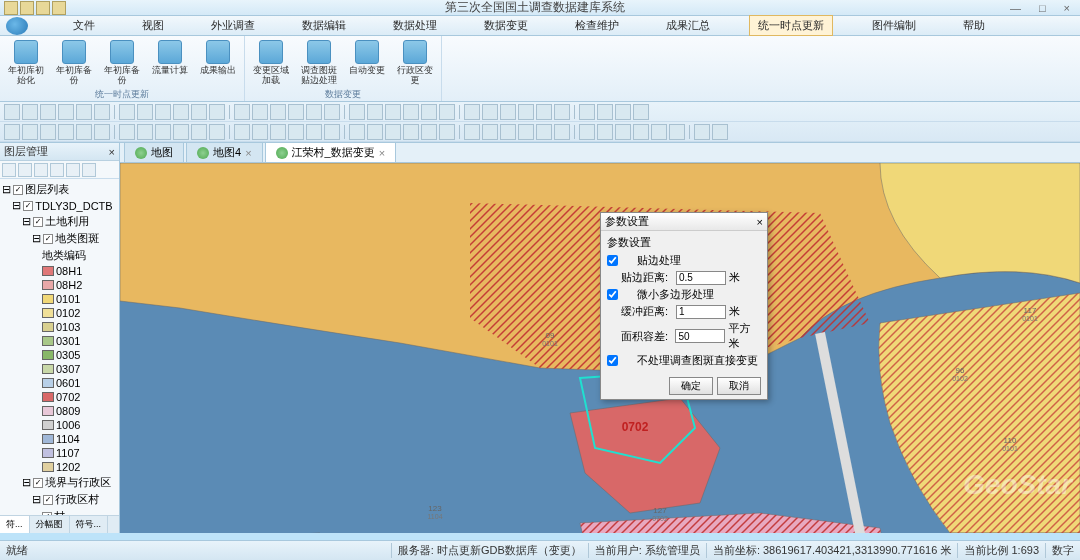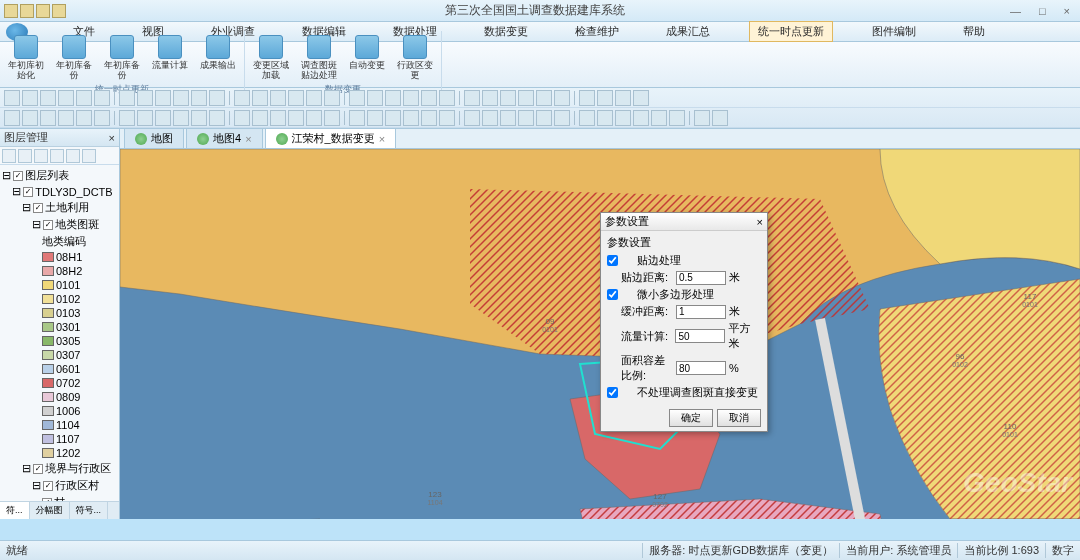--- a/index.html
+++ b/index.html
@@ -1,27 +1,27 @@
 <!DOCTYPE html>
 <html><head>
 <meta charset="utf-8">
 <style>
 * { margin: 0; padding: 0; box-sizing: border-box; font-family: "Microsoft YaHei", SimSun, sans-serif; font-size: 11px; }
 body { width: 1080px; height: 560px; background: #bde3f9; overflow: hidden; position: relative; }
-.titlebar { height: 22px; background: linear-gradient(#e8f4fb, #d4e9f7); display: flex; align-items: center; padding: 0 4px; border-bottom: 1px solid #a8c8dd; }
+.titlebar { height: 16px; background: linear-gradient(#e8f4fb, #d4e9f7); display: flex; align-items: center; padding: 0 4px; border-bottom: 1px solid #a8c8dd; }
 .qat { display: flex; gap: 2px; align-items: center; }
 .qat span { width: 14px; height: 14px; background: #e8d898; border: 1px solid #b0a060; }
 .title { flex: 1; text-align: center; color: #444; font-size: 12px; }
 .winbtns { display: flex; gap: 6px; color: #666; }
 .winbtns span { padding: 0 6px; cursor: pointer; }
 .menubar { height: 20px; background: linear-gradient(#f2f8fc, #dcecf7); display: flex; align-items: center; padding: 0 6px; gap: 2px; border-bottom: 1px solid #a8c8dd; }
 .menubar .logo { width: 22px; height: 18px; background: radial-gradient(circle at 40% 40%, #6bb8e8, #2a7ab8); border-radius: 50%; margin-right: 6px; }
 .menubar .mi { padding: 2px 8px; color: #2a2a2a; cursor: pointer; margin-left: 29px; }
 .menubar .mi.active { background: #fff3d6; border: 1px solid #e0b860; }
-.ribbon { height: 46px; background: linear-gradient(#f8fbfe, #e3eff8); display: flex; border-bottom: 1px solid #a8c8dd; align-items: center; }
+.ribbon { height: 66px; background: linear-gradient(#f8fbfe, #e3eff8); display: flex; border-bottom: 1px solid #a8c8dd; }
 .rgroup { display: flex; flex-direction: column; border-right: 1px solid #c8dcec; padding: 2px 4px; }
 .rbtns { display: flex; gap: 4px; flex: 1; align-items: flex-start; }
 .rbtn { display: flex; flex-direction: column; align-items: center; width: 44px; padding: 2px; cursor: pointer; }
 .rbtn .ic { width: 24px; height: 24px; background: linear-gradient(#8cc8e8,#5ca8d8); border: 1px solid #4a90c0; border-radius: 3px; }
 .rbtn .lb { font-size: 9px; color: #333; text-align: center; margin-top: 2px; line-height: 1.1; }
 .rgroup .gl { font-size: 9px; color: #5a7a9a; text-align: center; }
 .toolbars { background: linear-gradient(#e8f3fa,#d8e8f4); border-bottom: 1px solid #a8c8dd; }
 .tbrow { height: 20px; display: flex; align-items: center; padding: 0 4px; gap: 2px; border-bottom: 1px solid #c8dcec; }
 .tbrow .tb { width: 16px; height: 16px; background: #d8e8f0; border: 1px solid #a8c0d0; cursor: pointer; }
 .tbrow .sep { width: 1px; height: 14px; background: #a8c0d0; margin: 0 2px; }
@@ -53,21 +53,21 @@
 .dlg-body .row { display: flex; align-items: center; gap: 3px; padding: 1px 0 1px 14px; }
 .dlg-body .row span:first-child { width: 52px; }
 .dlg-body input[type=text] { width: 50px; height: 14px; border: 1px solid #888; font-size: 10px; padding: 0 2px; }
 .dlg-body input[type=checkbox] { width: 11px; height: 11px; }
 .dlg-btns { display: flex; justify-content: flex-end; gap: 4px; padding: 4px 6px; }
 .dlg-btns button { width: 44px; height: 18px; background: linear-gradient(#fff,#e0e0e0); border: 1px solid #888; font-size: 10px; cursor: pointer; }
 .statusbar { position: absolute; bottom: 0; left: 0; right: 0; height: 20px; background: linear-gradient(#e8f3fa,#d4e6f2); border-top: 1px solid #a8c8dd; display: flex; align-items: center; font-size: 10px; color: #333; }
 .statusbar .sl { padding: 0 6px; border-left: 1px solid #b0c8d8; }
 .statusbar .sl:first-child { border: none; }
 .statusbar .spacer { flex: 1; }
-.watermark { position: absolute; right: 8px; bottom: 20px; font-size: 28px; color: rgba(255,255,255,0.4); font-style: italic; font-weight: bold; pointer-events: none; }
+.watermark { position: absolute; right: 8px; bottom: 32px; font-size: 28px; color: rgba(255,255,255,0.4); font-style: italic; font-weight: bold; pointer-events: none; }
 .maplbl { font-size: 8px; fill: #666; text-anchor: middle; }
 .maplbl2 { font-size: 7px; fill: #777; text-anchor: middle; }
 .sellbl { font-size: 12px; fill: #c02020; text-anchor: middle; font-weight: bold; }
 </style>
 </head>
 <body>
 
 <div class="titlebar">
   <div class="qat">
     <span></span>
@@ -363,40 +363,36 @@
     <label>
         <input type="checkbox" checked="" style="">
         <span>微小多边形处理</span>
       </label>
     <div class="row">
         <span>缓冲距离:</span>
         <input type="text" value="1" style="">
         <span>米</span>
       </div>
     <div class="row">
-        <span>流量计算:</span>
+        <span>面积容差:</span>
         <input type="text" value="50" style="">
         <span>平方米</span>
-      </div>
-    <div class="row">
-        <span>面积容差比例:</span>
-        <input type="text" value="80" style="">
-        <span>%</span>
       </div>
     <label>
         <input type="checkbox" checked="" style="">
         <span>不处理调查图斑直接变更</span>
       </label>
   </div>
   <div class="dlg-btns">
     <button>确定</button>
     <button>取消</button>
   </div>
 </div>
 
 <div class="statusbar">
   <span class="sl">就绪</span>
   <span class="spacer"></span>
   <span class="sl"><span>服务器:</span> <span>时点更新GDB数据库（变更）</span></span>
   <span class="sl"><span>当前用户:</span> <span>系统管理员</span></span>
+  <span class="sl"><span>当前坐标:</span> <span>38619617.403421,3313990.771616 米</span></span>
   <span class="sl"><span>当前比例</span> <span>1:693</span></span>
   <span class="sl">数字</span>
 </div>
 
 </body></html>

